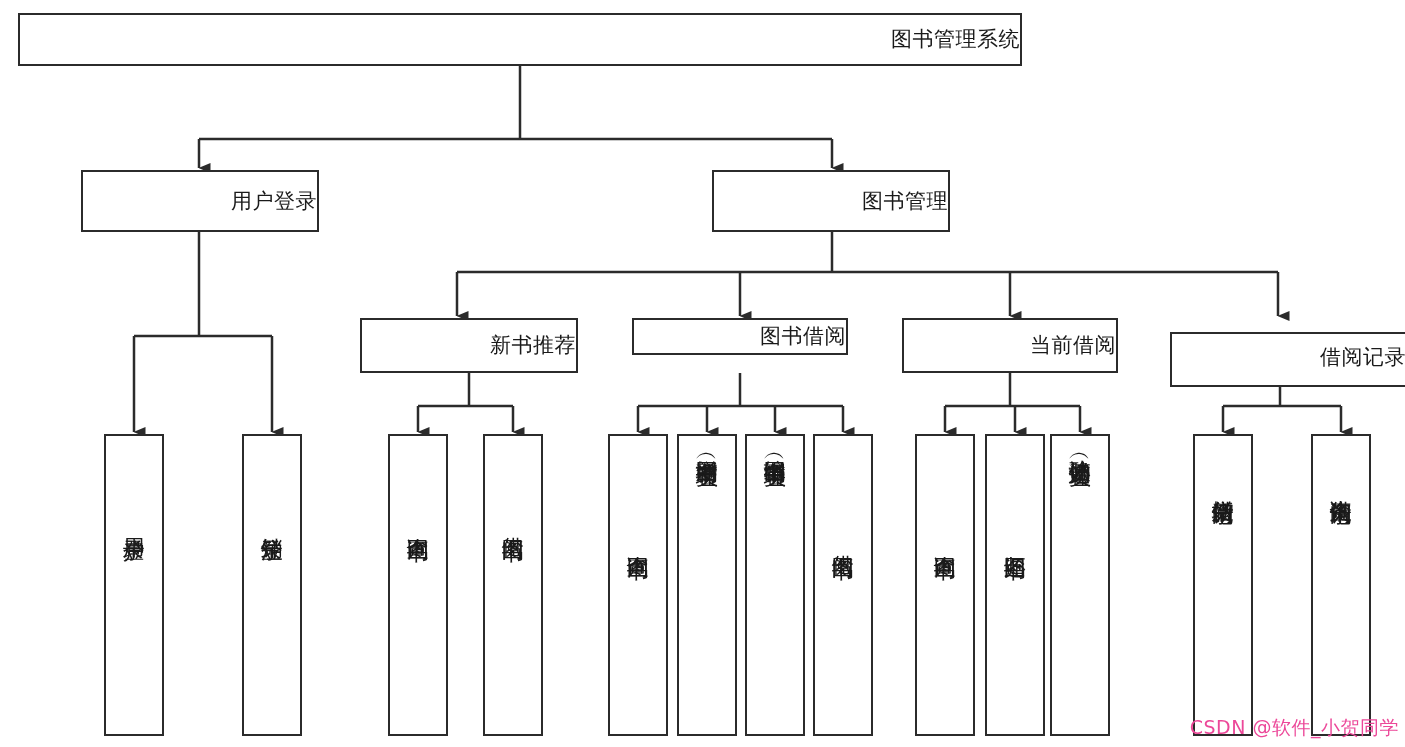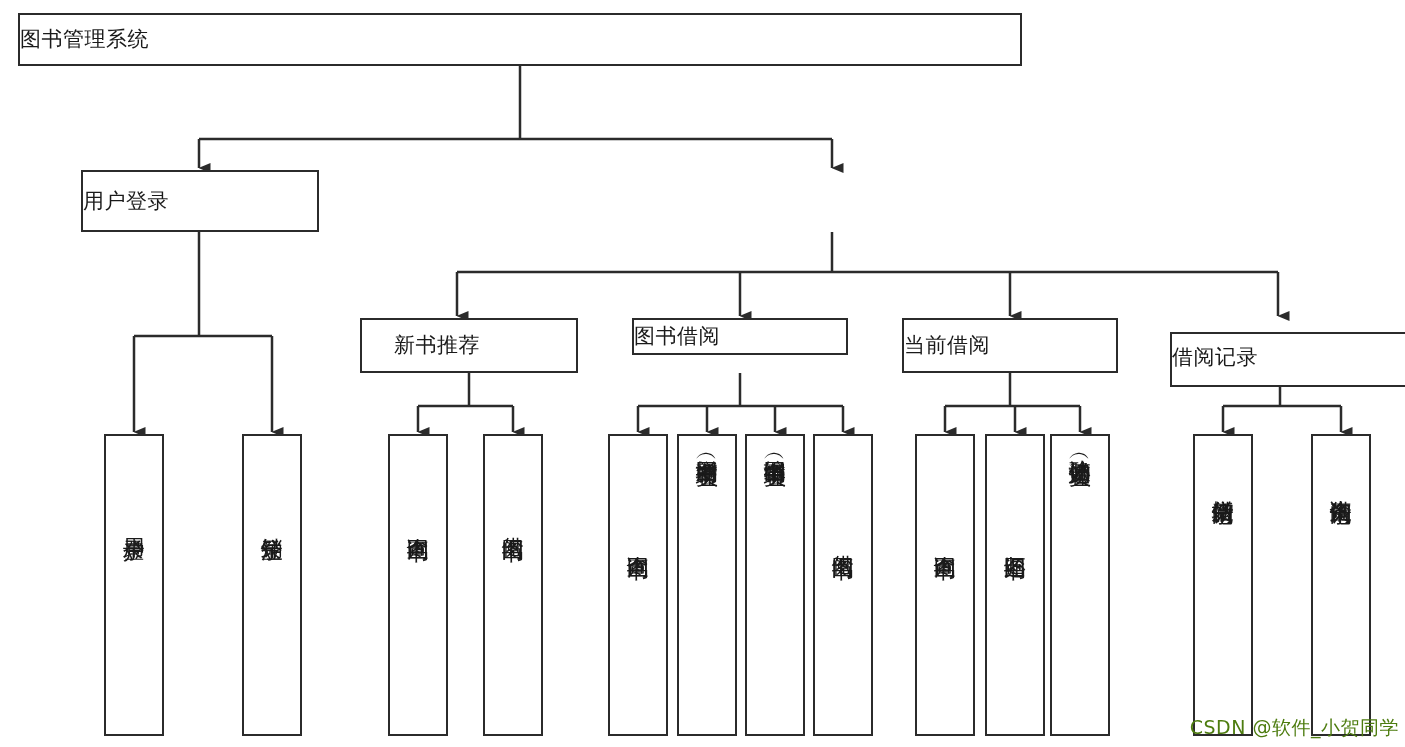--- a/index.html
+++ b/index.html
@@ -25,21 +25,21 @@
     height: 747px;
   }
   .node {
     position: absolute;
     box-sizing: border-box;
     border: 2.5px solid #2b2b2b;
     background: #ffffff;
     color: #1a1a1a;
     display: flex;
     align-items: center;
-    justify-content: flex-start;
+    justify-content: flex-end;
     z-index: 2;
   }
   .node .label {
     font-size: 21px;
     line-height: 1.15;
     letter-spacing: 0.5px;
     white-space: nowrap;
   }
   .node.vertical {
     align-items: flex-start;
@@ -61,21 +61,21 @@
     margin-top: 96px;
   }
   .node.vertical.mid3 .label {
     margin-top: 40px;
   }
   .watermark {
     position: absolute;
     right: 6px;
     bottom: 6px;
     font-size: 19px;
-    color: #4d7c0f;
+    color: #ec4899;
     letter-spacing: 0.5px;
     z-index: 5;
     white-space: nowrap;
   }
 </style>
 </head>
 <body>
 
 <div id="canvas">
 
@@ -129,20 +129,23 @@
     </g>
   </svg>
 
   <div class="node" style="left:18px; top:13px; width:1004px; height:53px;">
     <span class="label">图书管理系统</span>
   </div>
 
   <div class="node" style="left:81px; top:170px; width:238px; height:62px;">
     <span class="label">用户登录</span>
   </div>
+  <div class="node" style="left:712px; top:170px; width:238px; height:62px;">
+    <span class="label">图书管理</span>
+  </div>
 
   <div class="node" style="left:360px; top:318px; width:218px; height:55px;padding-left:32px;">
     <span class="label">新书推荐</span>
   </div>
   <div class="node" style="left:632px; top:318px; width:216px; height:37px;">
     <span class="label">图书借阅</span>
   </div>
   <div class="node" style="left:902px; top:318px; width:216px; height:55px;">
     <span class="label">当前借阅</span>
   </div>

